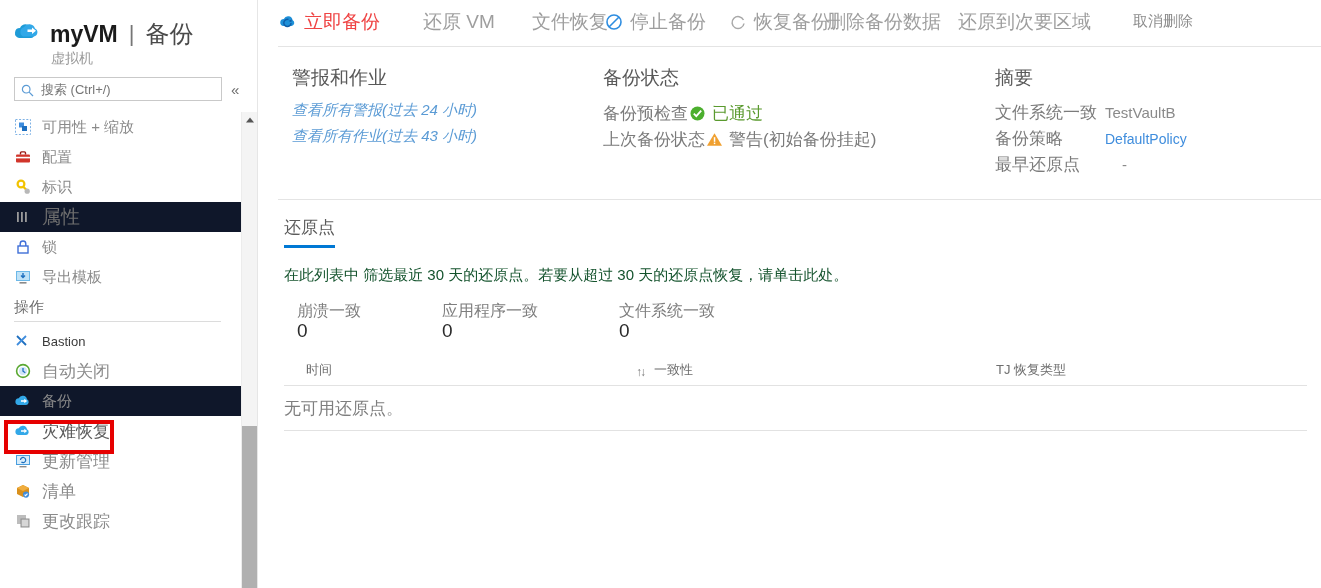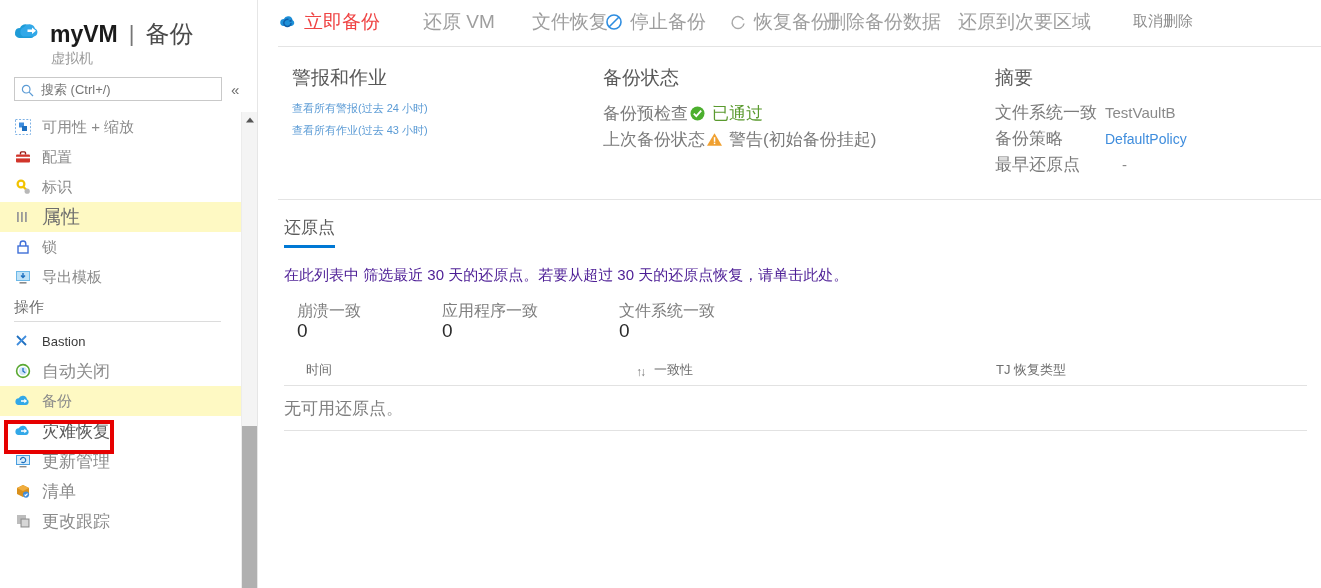--- a/index.html
+++ b/index.html
@@ -125,21 +125,21 @@
     align-items: center;
     height: 30px;
     padding-left: 14px;
     font-size: 15px;
     color: #8a8a8a;
     box-sizing: border-box;
     cursor: pointer;
     white-space: nowrap;
   }
   .nav-item.selected {
-    background: #fef9c3;
+    background: #0f172a;
   }
   .nav-item.dark {
     color: #5a5a5a;
   }
   .nav-item .nav-icon {
     width: 18px;
     height: 18px;
     flex: 0 0 18px;
     margin-right: 10px;
     display: flex;
@@ -268,26 +268,27 @@
     top: 18px;
   }
   .col-title {
     font-size: 19px;
     color: #595959;
     margin-bottom: 10px;
     white-space: nowrap;
   }
   .link {
     color: #5b9bd5;
-    font-size: 11px;
+    font-size: 15px;
     text-decoration: none;
     display: block;
     margin-bottom: 7px;
     white-space: nowrap;
     cursor: pointer;
+    font-style: italic;
   }
   .kv {
     display: flex;
     align-items: center;
     font-size: 17px;
     color: #7b7b7b;
     white-space: nowrap;
     margin-bottom: 2px;
     height: 24px;
   }
@@ -334,21 +335,21 @@
     color: #5a5a5a;
     padding-bottom: 6px;
     border-bottom: 3px solid transparent;
     cursor: pointer;
   }
   .tab.active {
     border-bottom-color: #0078d4;
   }
   .rp-desc {
     font-size: 15px;
-    color: #4c1d95;
+    color: #14532d;
     margin-top: 18px;
     padding-left: 6px;
     white-space: nowrap;
   }
   .stats-row {
     display: flex;
     margin-top: 16px;
     padding-left: 6px;
     gap: 0px;
   }

